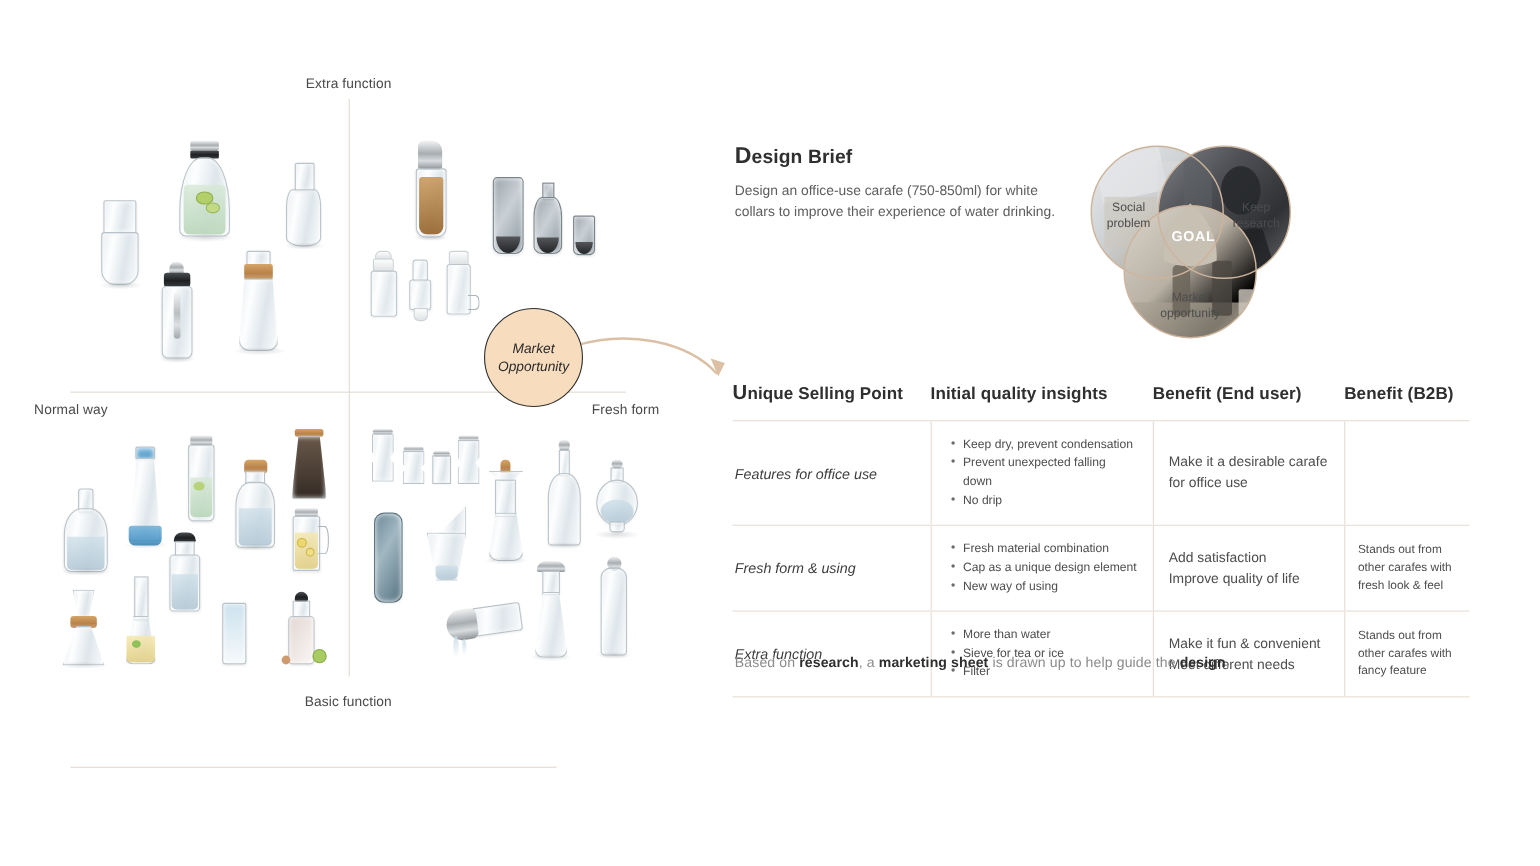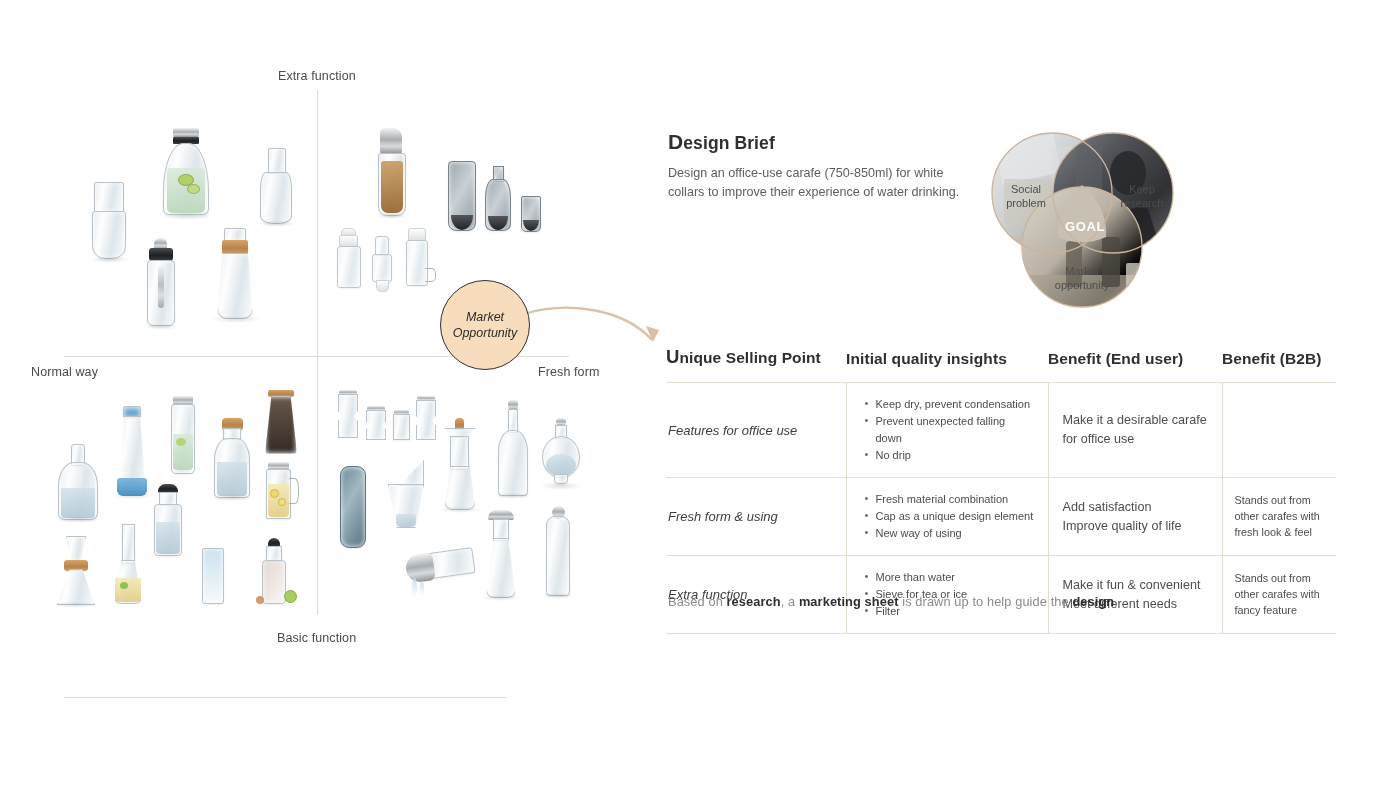--- a/index.html
+++ b/index.html
@@ -78,21 +78,21 @@
   .body-txt { font-size: 12.6px; line-height: 1.52; color: #5d5d5d; }
 
   .brief { position: absolute; left: 8px; top: 130px; width: 300px; }
   .brief p { margin-top: 10px; }
   .mkt { position: absolute; left: 8px; top: 242px; width: 300px; }
   .mkt p { margin-top: 10px; }
 
   
   .venn { position: absolute; left: 320px; top: 125px; width: 205px; height: 192px; }
   .vtext { position: absolute; font-size: 11px; line-height: 1.25; color: #4d4d4d; text-align: center; z-index: 9; white-space: nowrap; }
-  .goal-txt { position: absolute; z-index: 10; font-size: 13px; font-weight: bold; color: #fdfdfd; letter-spacing: .6px; margin-top: 12px; }
+  .goal-txt { position: absolute; z-index: 10; font-size: 13px; font-weight: bold; color: #fdfdfd; letter-spacing: .6px; }
 
   
   .tbl { position: absolute; left: 6px; top: 346px; width: 670px; }
   .tbl table { border-collapse: collapse; width: 100%; table-layout: fixed; }
   .tbl th {
     font-size: 15.5px; font-weight: bold; color: #2f2f2f; text-align: left;
     padding: 0 0 14px 0; letter-spacing: .1px; vertical-align: bottom;
   }
   .tbl th .drop { font-size: 18.5px; }
   .tbl thead th { border-bottom: 1.2px solid #e7ddd3; }

